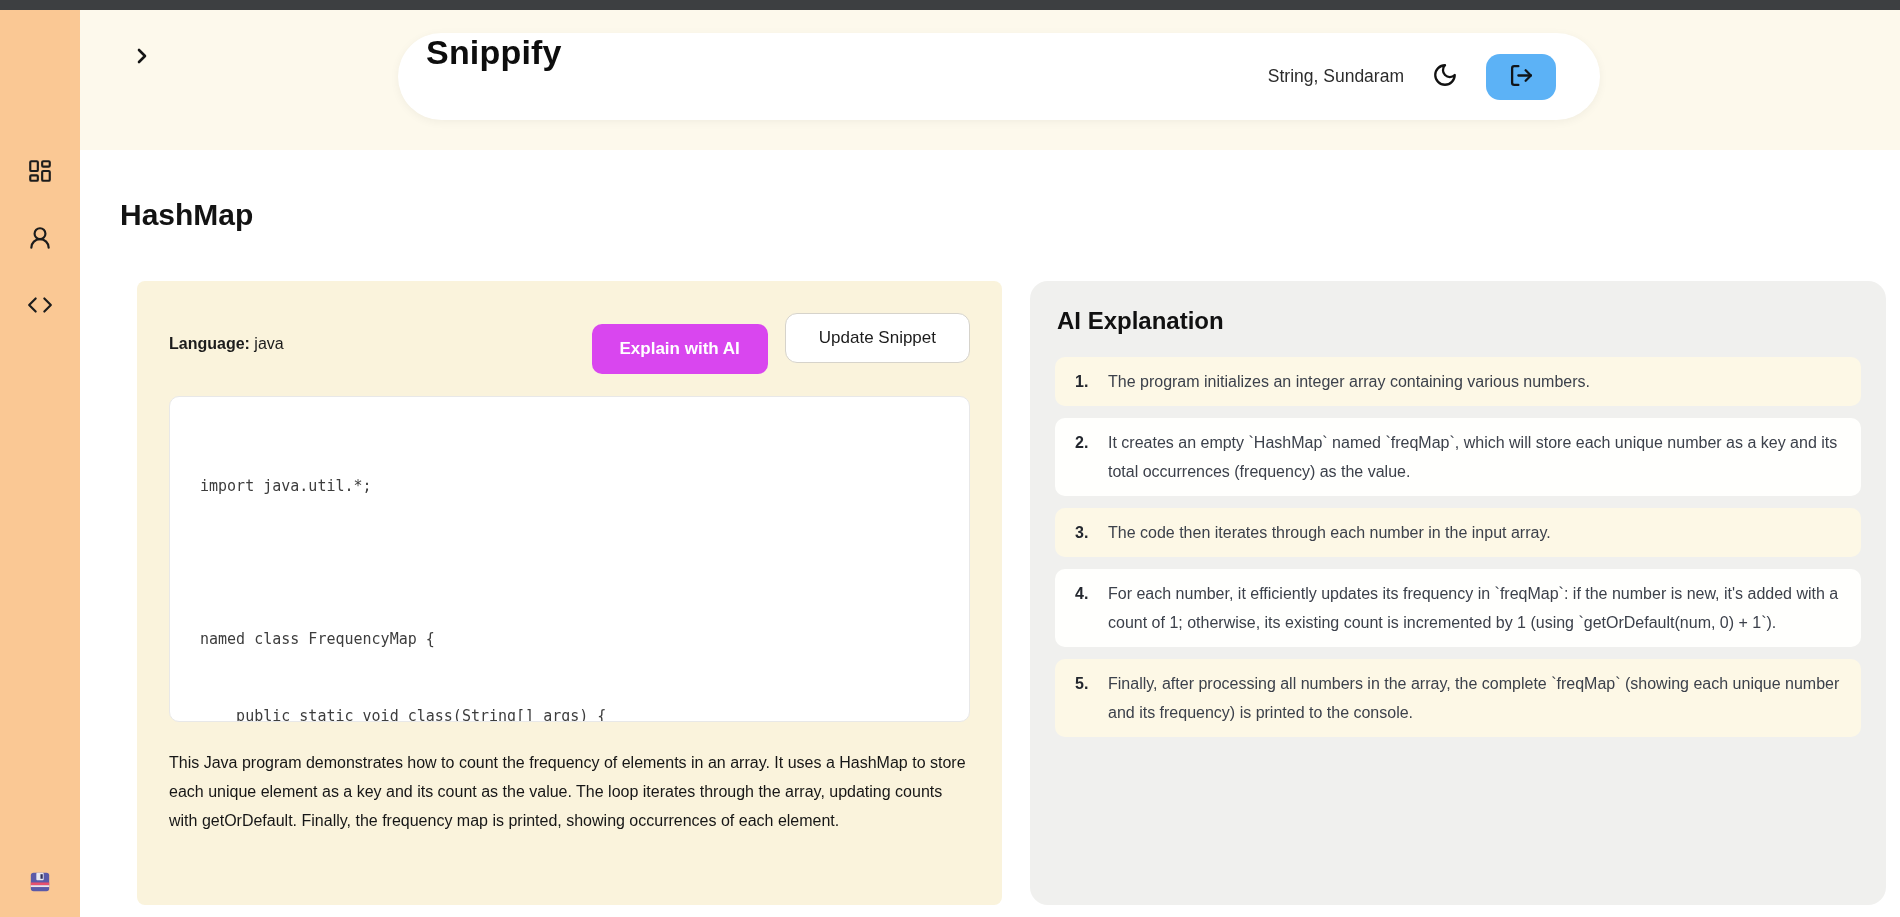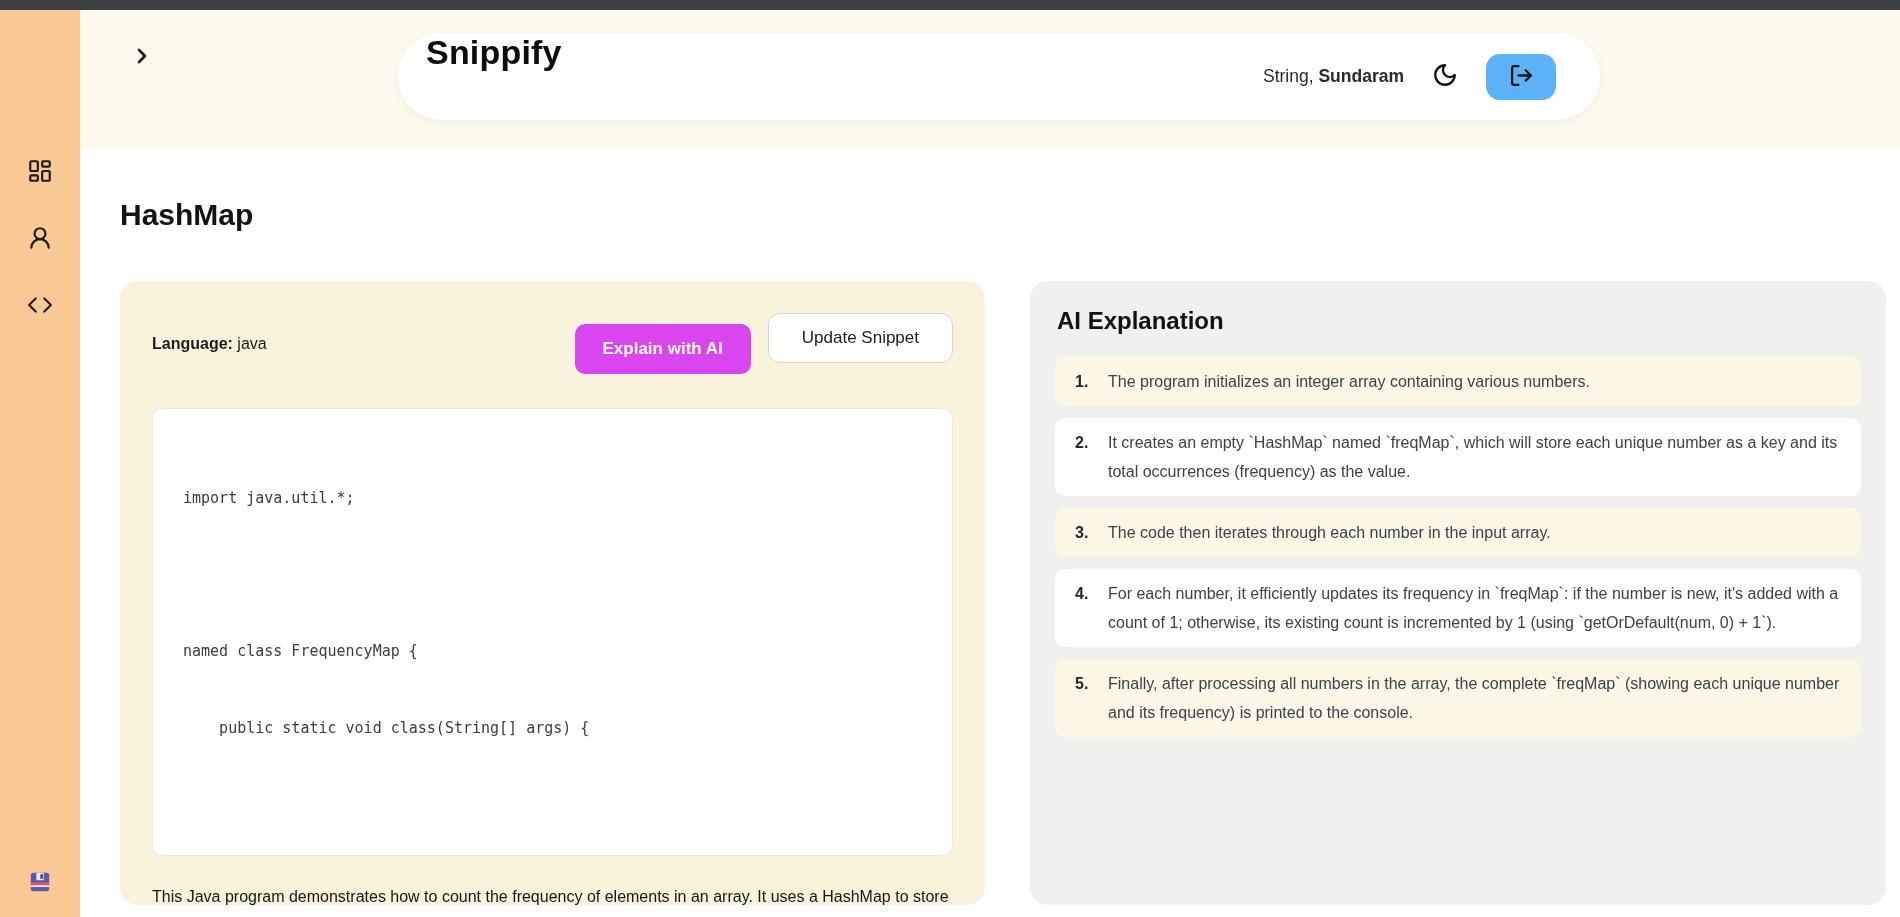--- a/index.html
+++ b/index.html
@@ -44,65 +44,65 @@
   .header-card {
     position: absolute; left: 398px; top: 33px; width: 1202px; height: 87px;
     background: #ffffff; border-radius: 44px;
     box-shadow: 0 2px 10px rgba(0,0,0,0.05);
     display: flex; 
     padding: 0 44px 0 28px;
   }
   .app-title { font-size: 34px; font-weight: 700; color: #0d0d0d; letter-spacing: 0.2px; }
   .header-right { margin-left: auto; display: flex; align-items: center; gap: 26px; }
   .greeting { font-size: 17.5px; color: #2b2b2b; }
-  .greeting b { font-weight: 700; margin-top: 28px; }
+  .greeting b { font-weight: 400; margin-top: 28px; }
   .theme-btn { width: 30px; height: 30px; cursor: pointer; display: flex; align-items: center; justify-content: center; }
   .theme-btn svg { width: 26px; height: 26px; stroke: #111; stroke-width: 2.1; fill: none; stroke-linecap: round; stroke-linejoin: round; }
   .logout-btn {
     width: 70px; height: 46px; border: none; border-radius: 14px;
     background: #5cb2f6; cursor: pointer;
     display: flex; align-items: center; justify-content: center;
   }
   .logout-btn svg { width: 25px; height: 25px; stroke: #101418; stroke-width: 2.2; fill: none; stroke-linecap: round; stroke-linejoin: round; }
   
   .page-title {
     position: absolute; left: 120px; top: 198px;
     font-size: 30px; font-weight: 700; color: #131313;
   }
   
   .snippet-panel {
-    position: absolute; left: 120px; top: 281px; width: 865px; height: 624px;
-    background: #faf3dc; border-radius: 18px;
+    position: absolute; left: 137px; top: 281px; width: 865px; height: 624px;
+    background: #faf3dc; border-radius: 8px;
     padding: 32px;
   }
   .snippet-head { display: flex; align-items: center; }
   .lang-line { font-size: 16px; color: #1c1c1c; margin-right: auto; }
   .lang-label { font-weight: 700; }
   .lang-value { font-weight: 400; }
   .btn-row { display: flex; gap: 17px; }
   .explain-btn {
     height: 50px; padding: 0 28px; border: none; border-radius: 10px;
     background: #d946ef; color: #ffffff;
     font-family: "Liberation Sans", sans-serif;
     font-size: 17px; font-weight: 700; cursor: pointer; margin-top: 11px;
   }
   .update-btn {
     height: 50px; padding: 0 33px; border-radius: 12px;
     background: #ffffff; border: 1px solid #d6d3cb; color: #1c1c1c;
     font-family: "Liberation Sans", sans-serif;
     font-size: 17px; font-weight: 400; cursor: pointer;
   }
   .code-block {
-    margin-top: 34px;
+    margin-top: 22px;
     background: #ffffff; border: 1px solid #e8e8e8; border-radius: 10px;
     padding: 26px 30px;
     font-family: "DejaVu Sans Mono", monospace;
     font-size: 15px; line-height: 25.5px; color: #3d3d3d;
     white-space: pre; overflow: hidden;
-    height: 448px;
+    height: 326px;
   }
   .code-line { white-space: pre; }
   .snippet-desc {
     margin-top: 26px;
     font-size: 16px; line-height: 29px; color: #161616;
   }
   
   .explain-panel {
     position: absolute; left: 1030px; top: 281px; width: 856px; height: 624px;
     background: #f0f0ee; border-radius: 18px;

